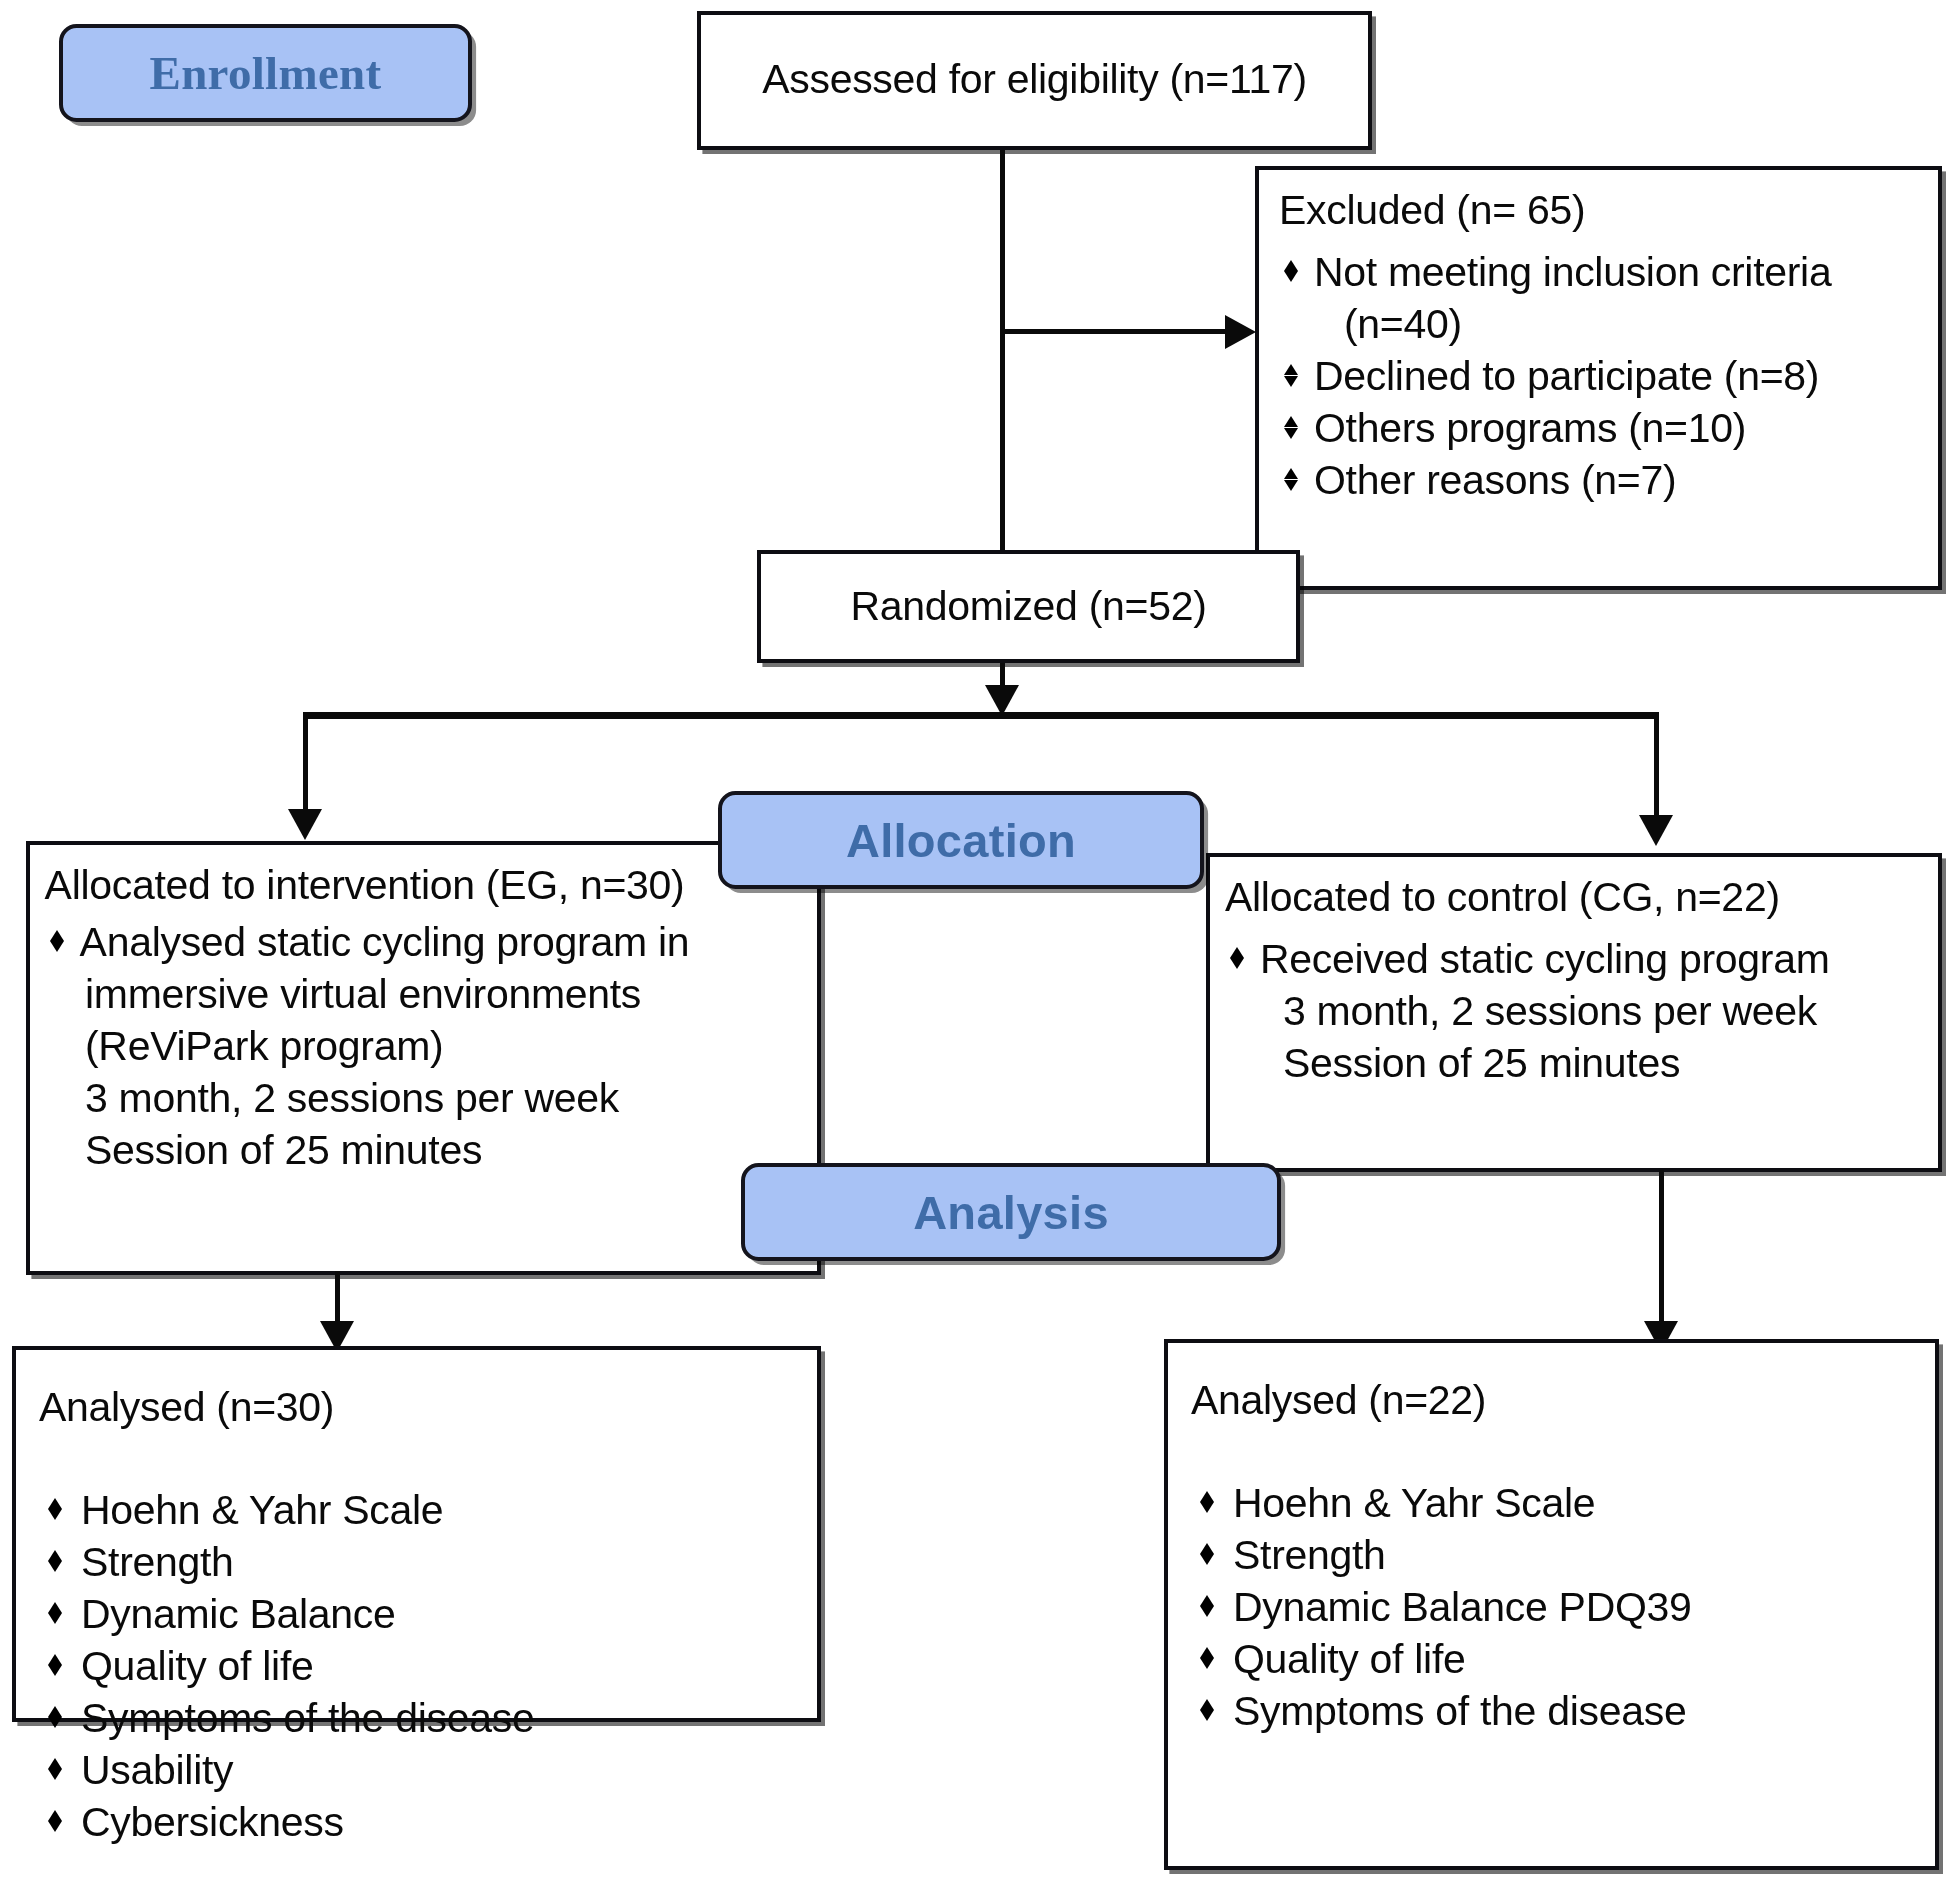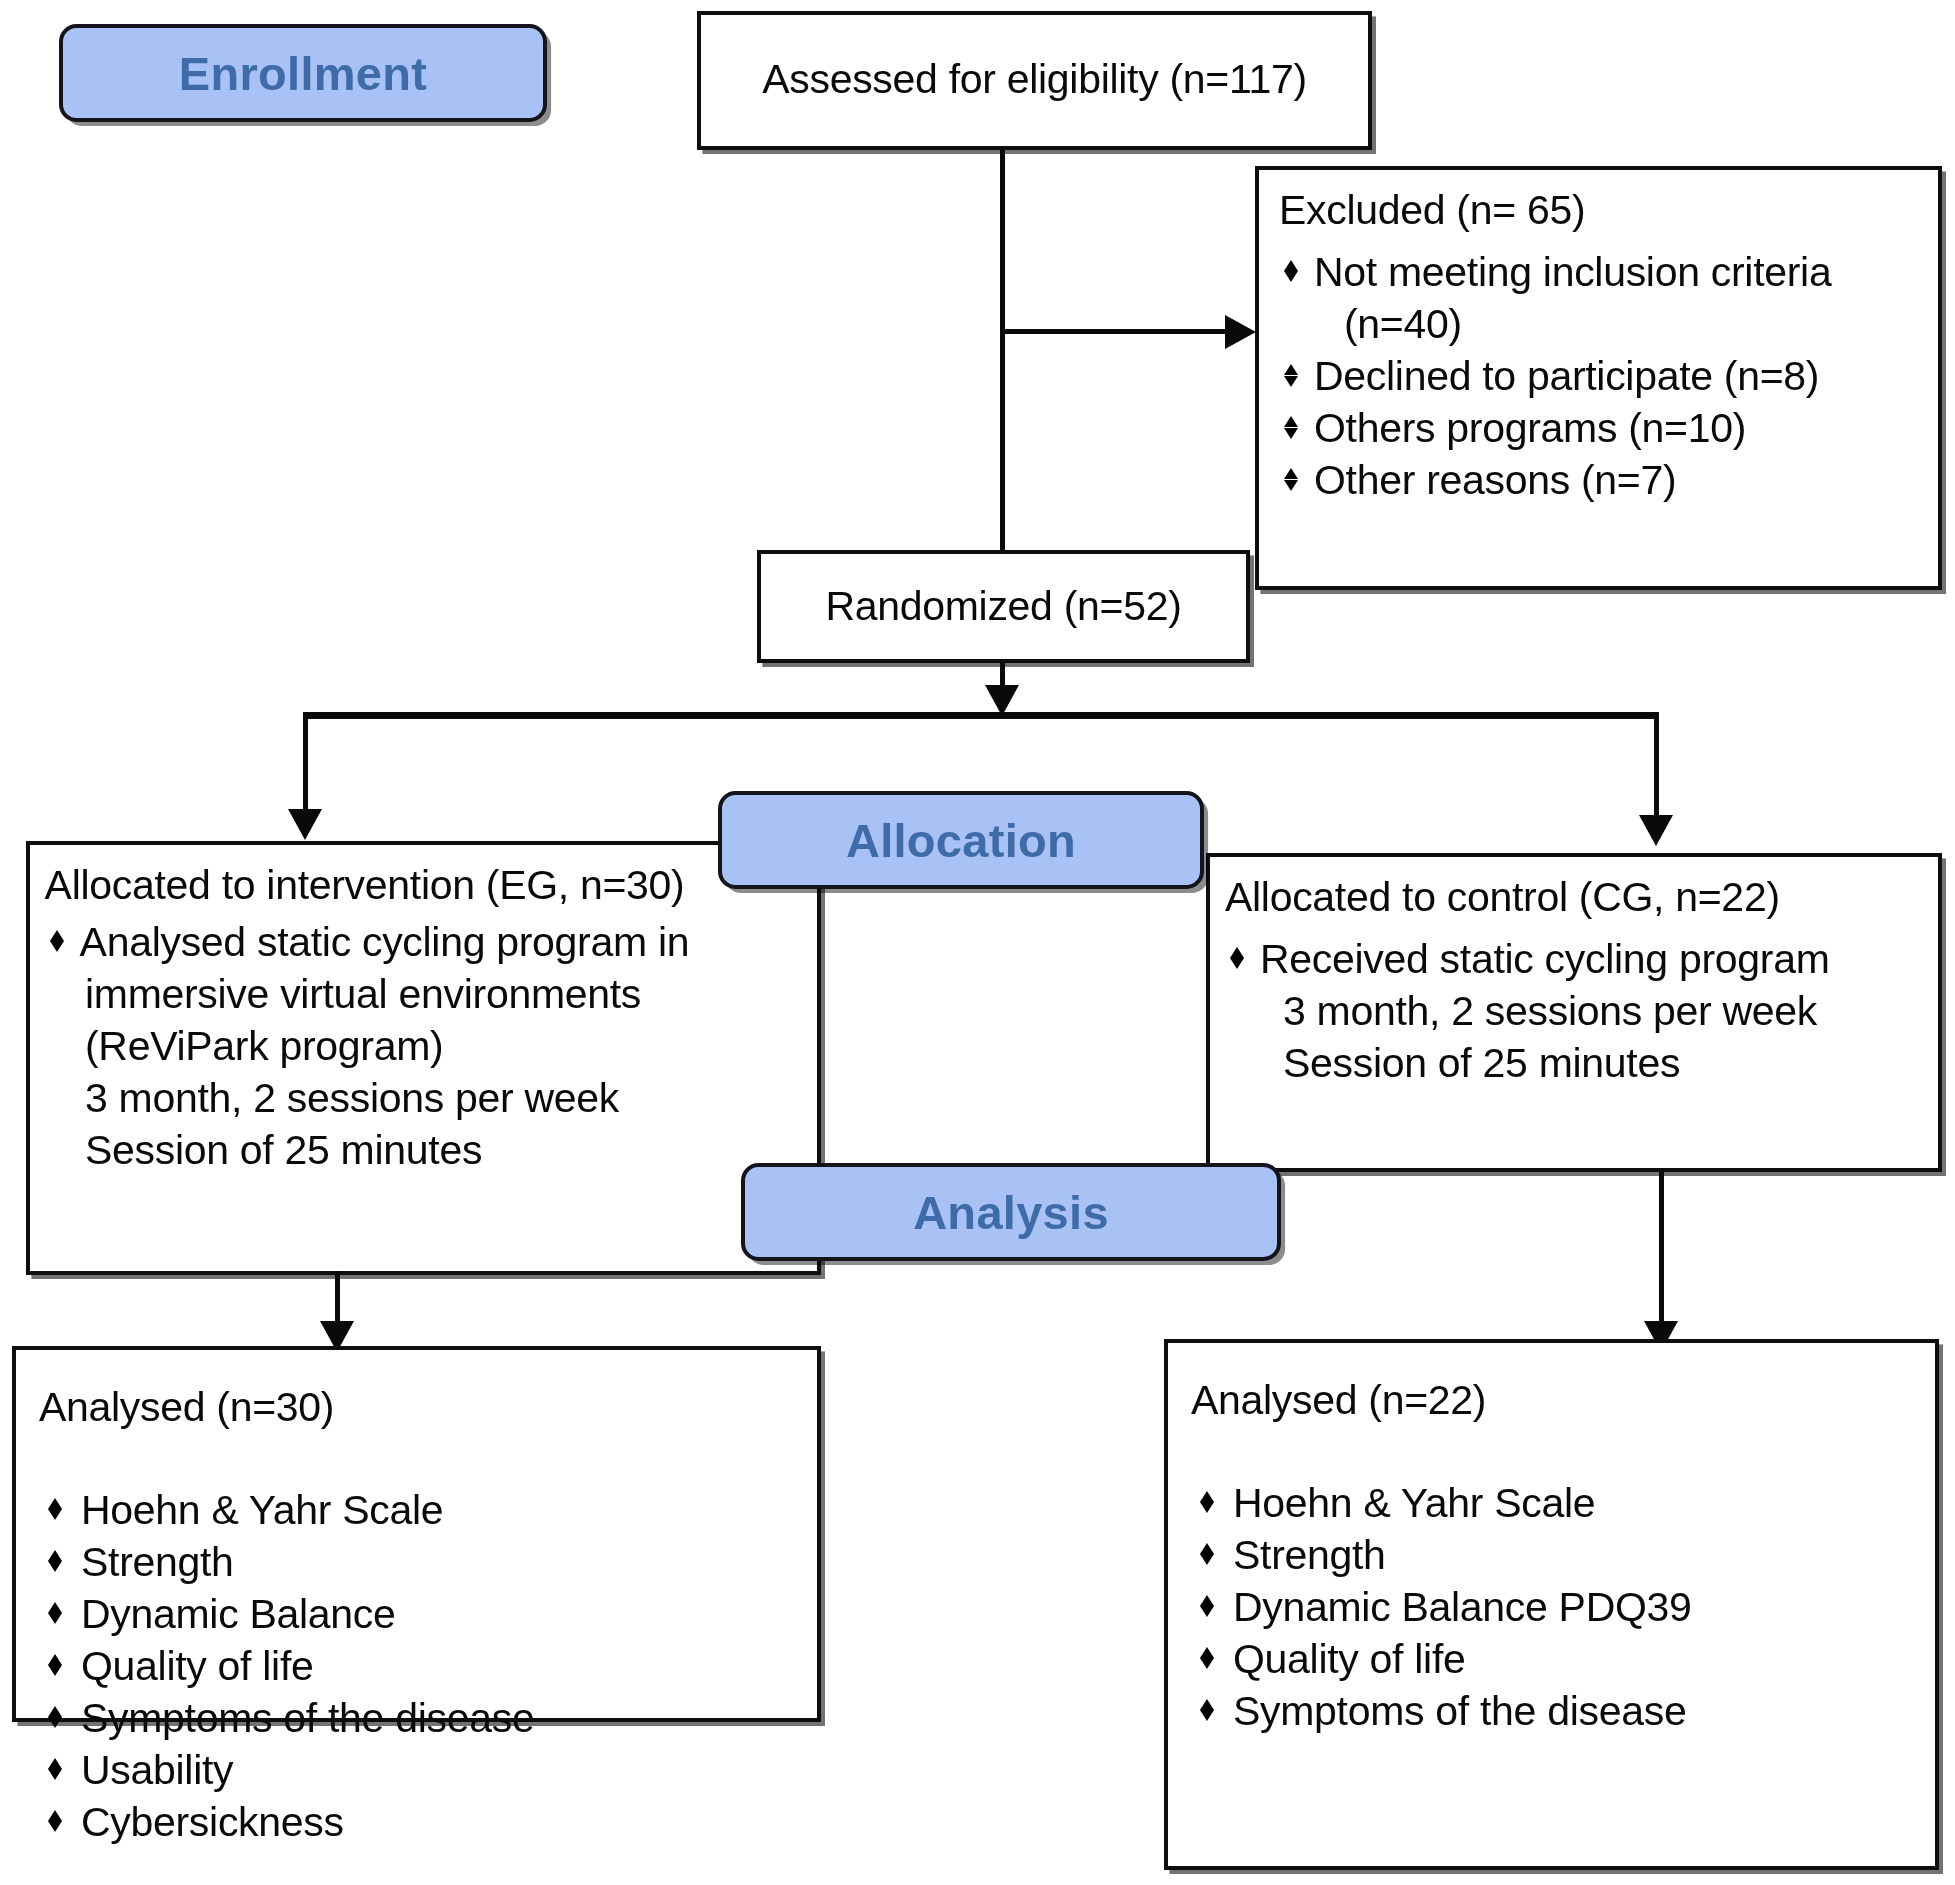--- a/index.html
+++ b/index.html
@@ -117,21 +117,21 @@
     border-top:17px solid transparent;
     border-bottom:17px solid transparent;
     border-left:31px solid #0a0a0a;
   }
 </style>
 </head>
 <body>
 
 <div id="canvas">
 
-  <div class="badge" style="left:59px;top:24px;width:488px;height:98px;">
+  <div class="badge" style="left:59px;top:24px;width:413px;height:98px;font-family:Liberation Serif, serif;">
     <span>Enrollment</span>
   </div>
 
   <div class="box" style="left:697px;top:10.8px;width:675px;height:139px;">
     <div class="box-inner">
       <div class="center-line">
         <div class="txt">Assessed for eligibility (n=117)</div>
       </div>
     </div>
   </div>
@@ -159,21 +159,21 @@
           <span>Others programs (n=10)</span>
         </li>
         <li>
           <span class="dot"></span>
           <span>Other reasons (n=7)</span>
         </li>
       </ul>
     </div>
   </div>
 
-  <div class="box" style="left:757px;top:550px;width:493px;height:113px;">
+  <div class="box" style="left:757px;top:550px;width:543px;height:113px;">
     <div class="box-inner">
       <div class="center-line">
         <div class="txt">Randomized (n=52)</div>
       </div>
     </div>
   </div>
 
   <div class="vline" style="left:1000px;top:663px;height:25.6px;"></div>
   <div class="arrow-down" style="left:985px;top:685px;"></div>
 

